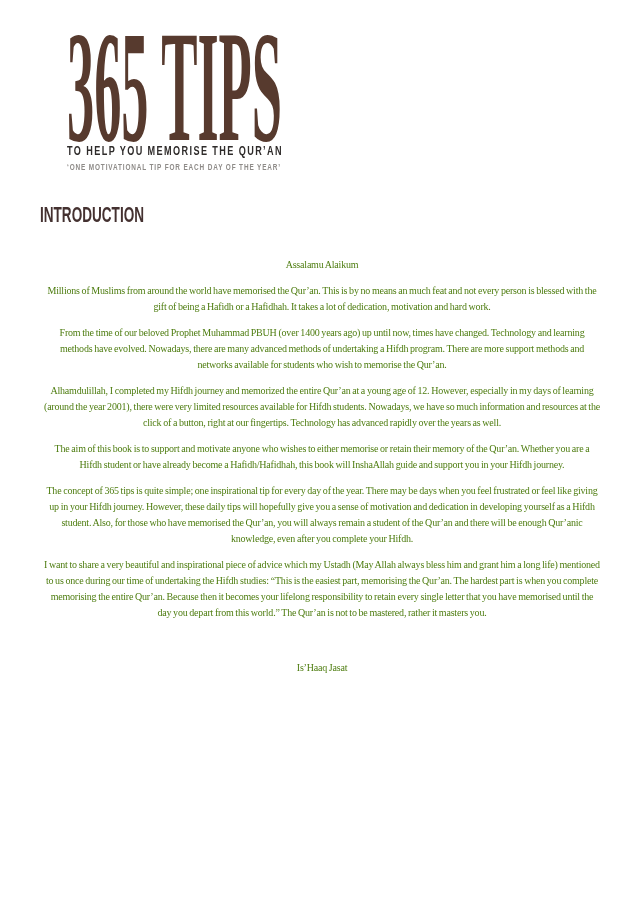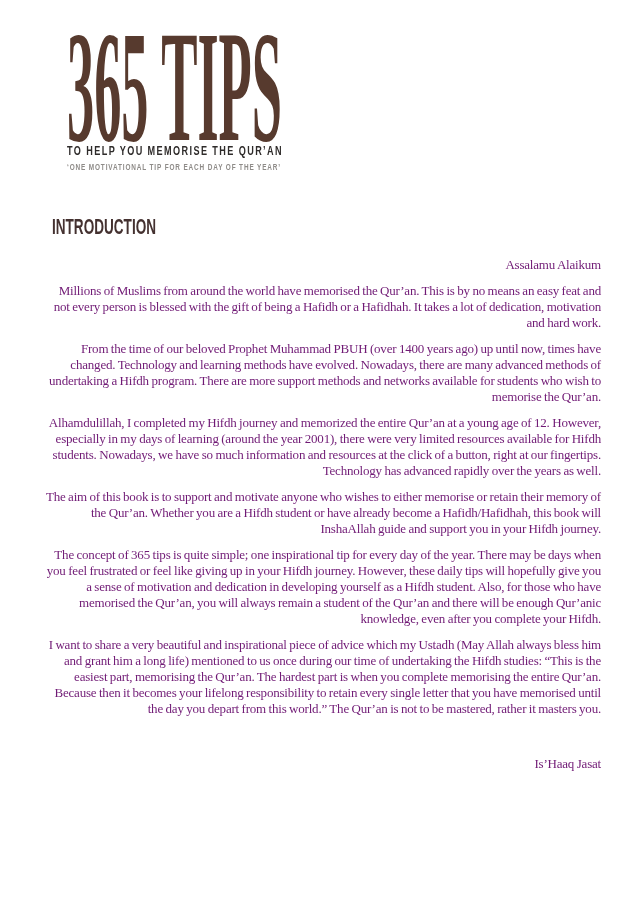--- a/index.html
+++ b/index.html
@@ -26,26 +26,26 @@
     position: absolute;
     left: 40px;
     top: 203px;
   }
   .section-heading svg { display: block; }
   .body-text {
     position: absolute;
     left: 43px;
     top: 257px;
     width: 558px;
-    color: #701a75;
-    font-size: 13px;
+    color: #4d7c0f;
+    font-size: 10px;
     line-height: 16px;
     letter-spacing: -0.2px;
     word-spacing: -0.5px;
-    text-align: right;
+    text-align: center;
   }
   .body-text p { margin: 0 0 10px 0; padding: 0; }
   .line { display: block; margin-top: 39px; }
 </style>
 </head>
 <body>
 
 <div class="page">
 
   <header class="masthead">
@@ -53,30 +53,30 @@
       <text x="0" y="41.7" transform="scale(1,2.64)" font-family="Liberation Serif, serif" font-weight="bold" font-size="60" textLength="215" lengthAdjust="spacingAndGlyphs" stroke-width="0.6" fill="#573a2e">365 TIPS</text>
     </svg>
     <svg class="subtitle-svg" width="224" height="17" viewBox="0 0 224 17">
       <text x="0" y="13" font-family="Liberation Sans, sans-serif" font-weight="bold" font-size="13" letter-spacing="2" textLength="216" lengthAdjust="spacingAndGlyphs" fill="#2e2b2a">TO HELP YOU MEMORISE THE QUR’AN</text>
     </svg>
     <svg class="tagline-svg" width="224" height="13" viewBox="0 0 224 13">
       <text x="0" y="10" font-family="Liberation Sans, sans-serif" font-weight="bold" font-size="9" letter-spacing="1.2" textLength="214" lengthAdjust="spacingAndGlyphs" fill="#8e8b88">‘ONE MOTIVATIONAL TIP FOR EACH DAY OF THE YEAR’</text>
     </svg>
   </header>
 
-  <h1 class="section-heading" style="margin:12px;">
+  <h1 class="section-heading" style="margin:0;">
     <svg width="112" height="24" viewBox="0 0 112 24">
       <text x="0" y="19" font-family="Liberation Sans, sans-serif" font-weight="bold" font-size="22" textLength="104" lengthAdjust="spacingAndGlyphs" fill="#443130">INTRODUCTION</text>
     </svg>
   </h1>
 
   <main class="body-text">
     <p>Assalamu Alaikum</p>
 
-    <p>Millions of Muslims from around the world have memorised the Qur’an. This is by no means an easy feat and not every person is blessed with the gift of being a Hafidh or a Hafidhah. It takes a lot of dedication, motivation and hard work.</p>
+    <p>Millions of Muslims from around the world have memorised the Qur’an. This is by no means an much feat and not every person is blessed with the gift of being a Hafidh or a Hafidhah. It takes a lot of dedication, motivation and hard work.</p>
 
     <p>From the time of our beloved Prophet Muhammad PBUH (over 1400 years ago) up until now, times have changed. Technology and learning methods have evolved. Nowadays, there are many advanced methods of undertaking a Hifdh program. There are more support methods and networks available for students who wish to memorise the Qur’an.</p>
 
     <p>Alhamdulillah, I completed my Hifdh journey and memorized the entire Qur’an at a young age of 12. However, especially in my days of learning (around the year 2001), there were very limited resources available for Hifdh students. Nowadays, we have so much information and resources at the click of a button, right at our fingertips. Technology has advanced rapidly over the years as well.</p>
 
     <p>The aim of this book is to support and motivate anyone who wishes to either memorise or retain their memory of the Qur’an. Whether you are a Hifdh student or have already become a Hafidh/Hafidhah, this book will InshaAllah guide and support you in your Hifdh journey.</p>
 
     <p>The concept of 365 tips is quite simple; one inspirational tip for every day of the year. There may be days when you feel frustrated or feel like giving up in your Hifdh journey. However, these daily tips will hopefully give you a sense of motivation and dedication in developing yourself as a Hifdh student. Also, for those who have memorised the Qur’an, you will always remain a student of the Qur’an and there will be enough Qur’anic knowledge, even after you complete your Hifdh.</p>
 
     <p>I want to share a very beautiful and inspirational piece of advice which my Ustadh (May Allah always bless him and grant him a long life) mentioned to us once during our time of undertaking the Hifdh studies: “This is the easiest part, memorising the Qur’an. The hardest part is when you complete memorising the entire Qur’an. Because then it becomes your lifelong responsibility to retain every single letter that you have memorised until the day you depart from this world.” The Qur’an is not to be mastered, rather it masters you.</p>

